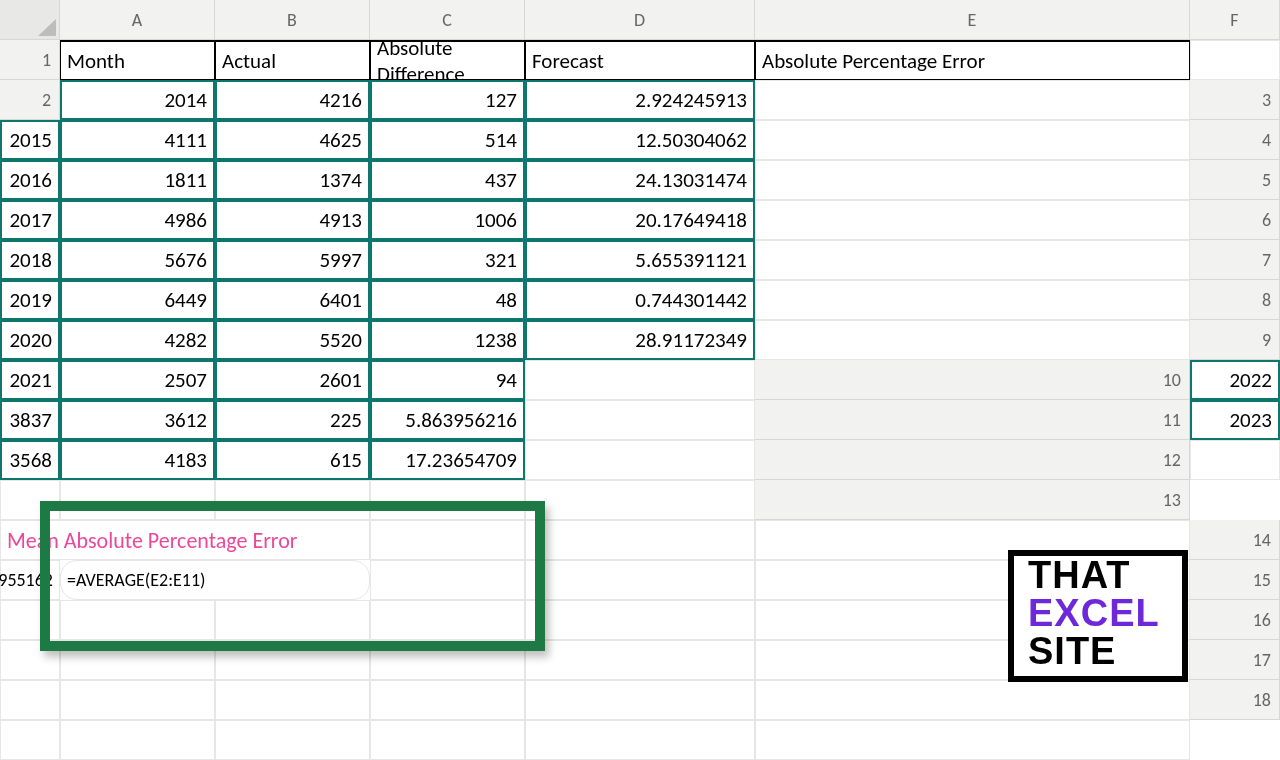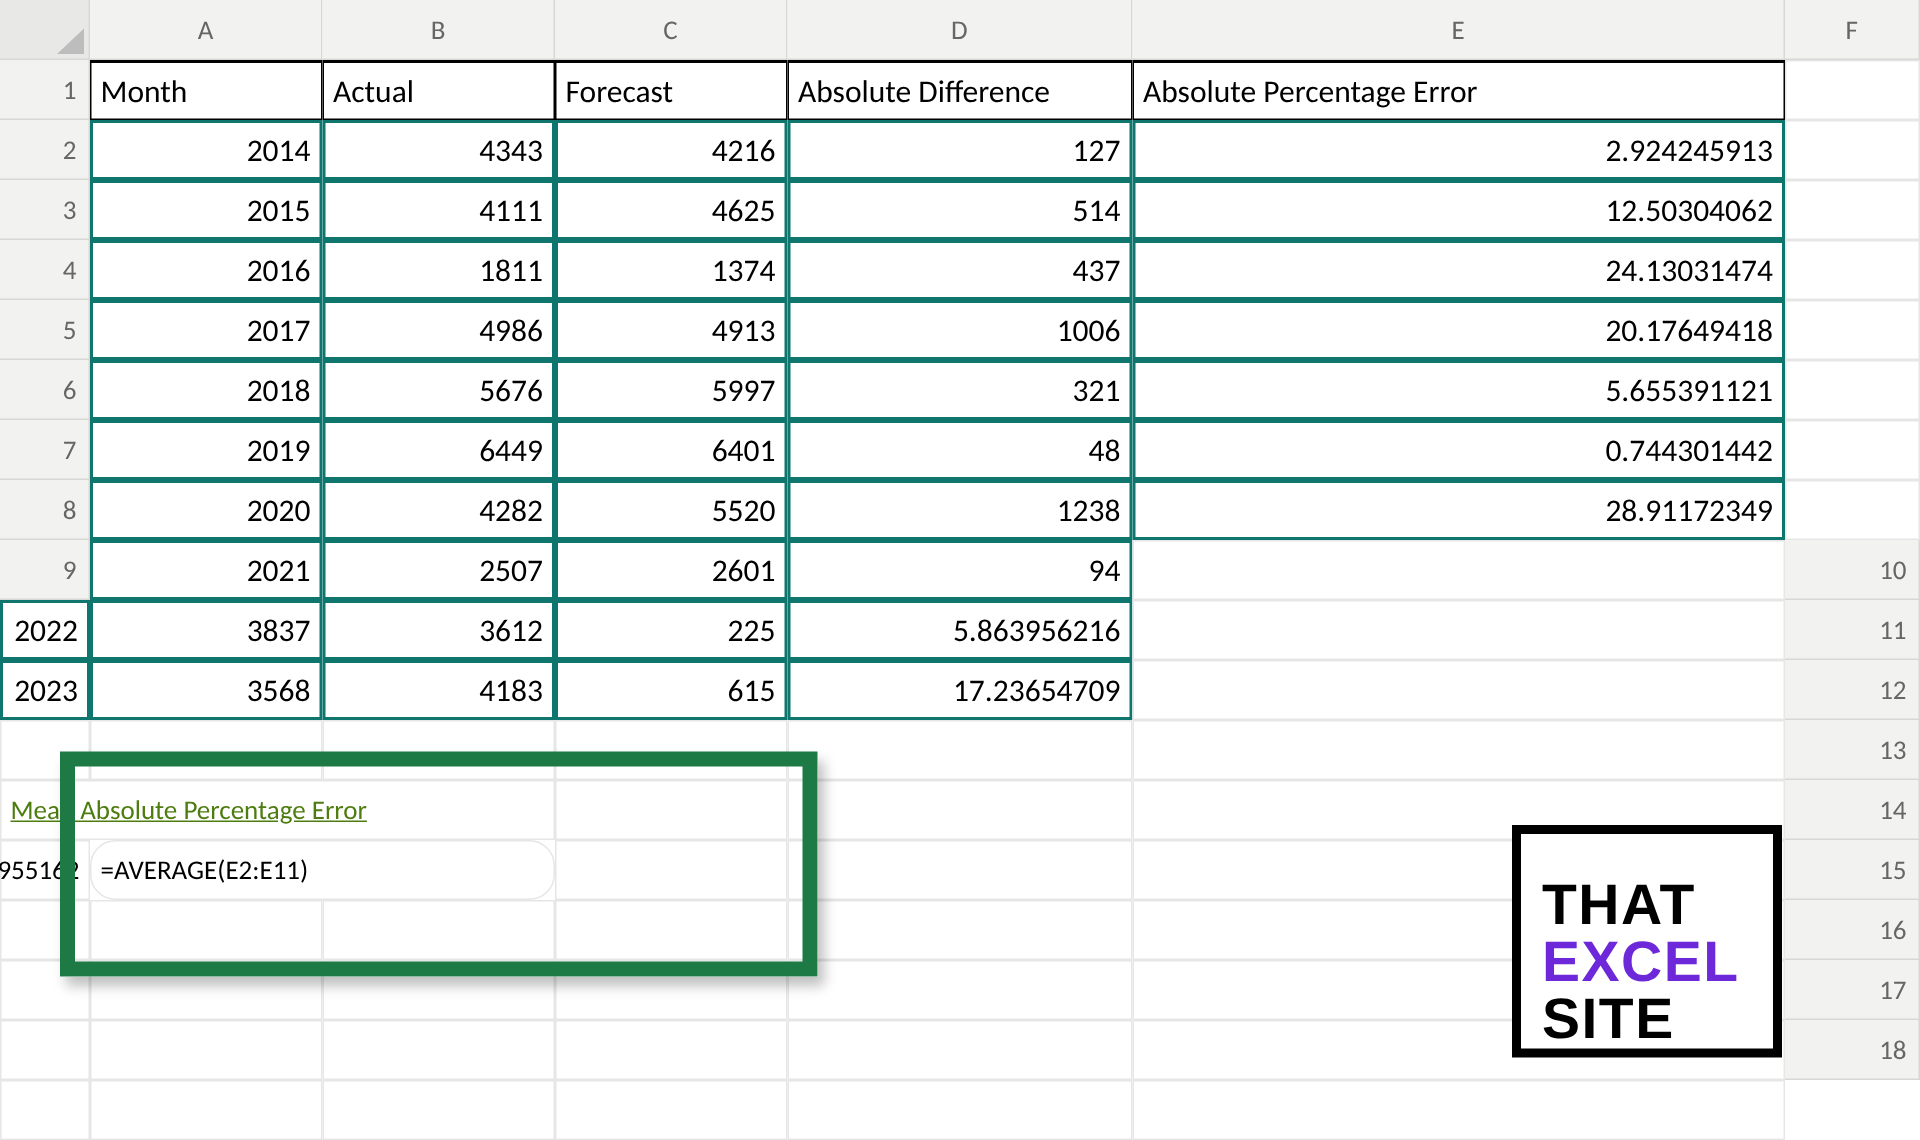--- a/index.html
+++ b/index.html
@@ -73,37 +73,36 @@
     left: 40px;
     top: 501px;
     width: 505px;
     height: 150px;
     border: 10px solid #1e7a45;
     box-shadow: 4px 6px 8px rgba(0,0,0,0.25);
     z-index: 5;
     pointer-events: none;
   }
   .mape-label-cell {
-    font-size: 18px;
+    font-size: 22px;
     font-weight: 400;
-    color: #4d7c0f;
-    text-decoration: underline;
+    color: #ec4899;
   }
   .mape-val-cell { font-size: 18px; }
 
   
   .logo {
     position: absolute;
     right: 92px;
     top: 550px;
-    width: 180px; height: 155px;
+    width: 180px; height: 132px;
     border: 6px solid #000;
     display: flex;
     flex-direction: column;
-    justify-content: flex-end;
+    justify-content: flex-start;
     align-items: flex-start;
     padding-left: 14px;
     font-family: Impact, "Arial Black", sans-serif;
     font-weight: 800;
     line-height: 1;
     letter-spacing: 1px;
     z-index: 3;
     background: #fff;
   }
   .logo span { font-size: 38px; }
@@ -118,27 +117,26 @@
       <div class="corner"></div>
       <div class="colhdr">A</div>
       <div class="colhdr">B</div>
       <div class="colhdr">C</div>
       <div class="colhdr">D</div>
       <div class="colhdr">E</div>
       <div class="colhdr">F</div>
       <div class="rowhdr">1</div>
       <div class="cell th">Month</div>
       <div class="cell th">Actual</div>
+      <div class="cell th">Absolute Difference</div>
       <div class="cell th">Forecast</div>
-      <div class="cell th">Absolute Difference</div>
       <div class="cell th">Absolute Percentage Error</div>
       <div class="cell below-table"></div>
       <div class="rowhdr">2</div>
       <div class="cell dat">2014</div>
-      <div class="cell dat">4343</div>
       <div class="cell dat">4216</div>
       <div class="cell dat">127</div>
       <div class="cell dat">2.924245913</div>
       <div class="cell below-table"></div>
       <div class="rowhdr">3</div>
       <div class="cell dat">2015</div>
       <div class="cell dat">4111</div>
       <div class="cell dat">4625</div>
       <div class="cell dat">514</div>
       <div class="cell dat">12.50304062</div>

